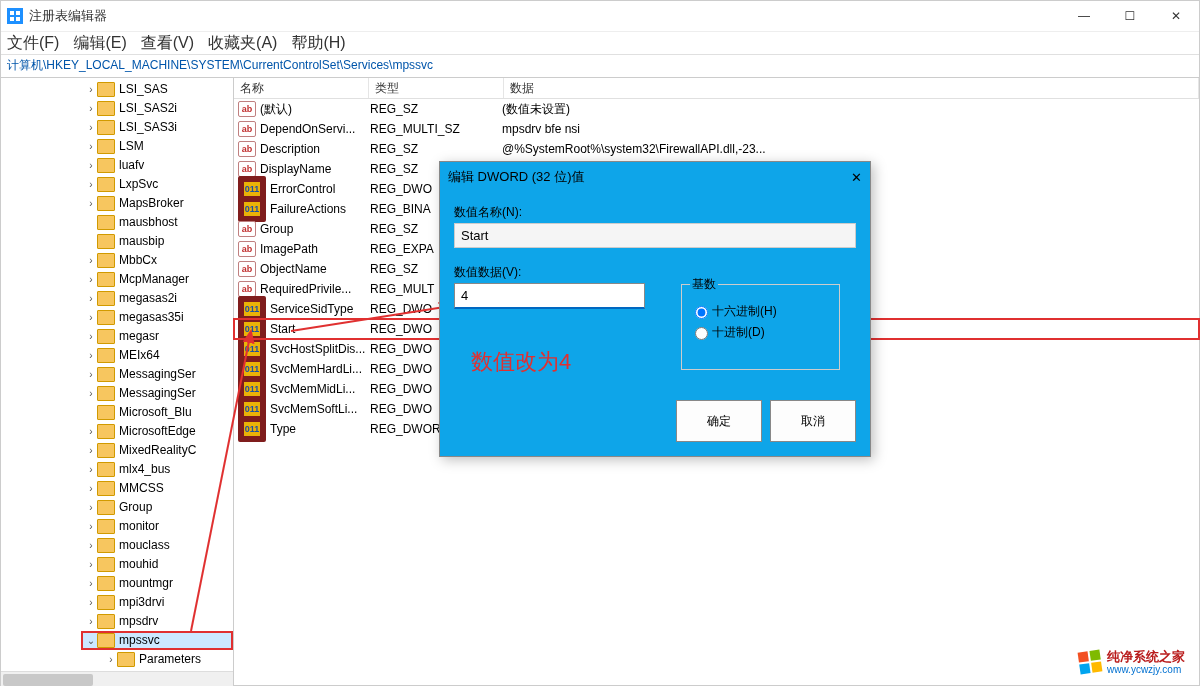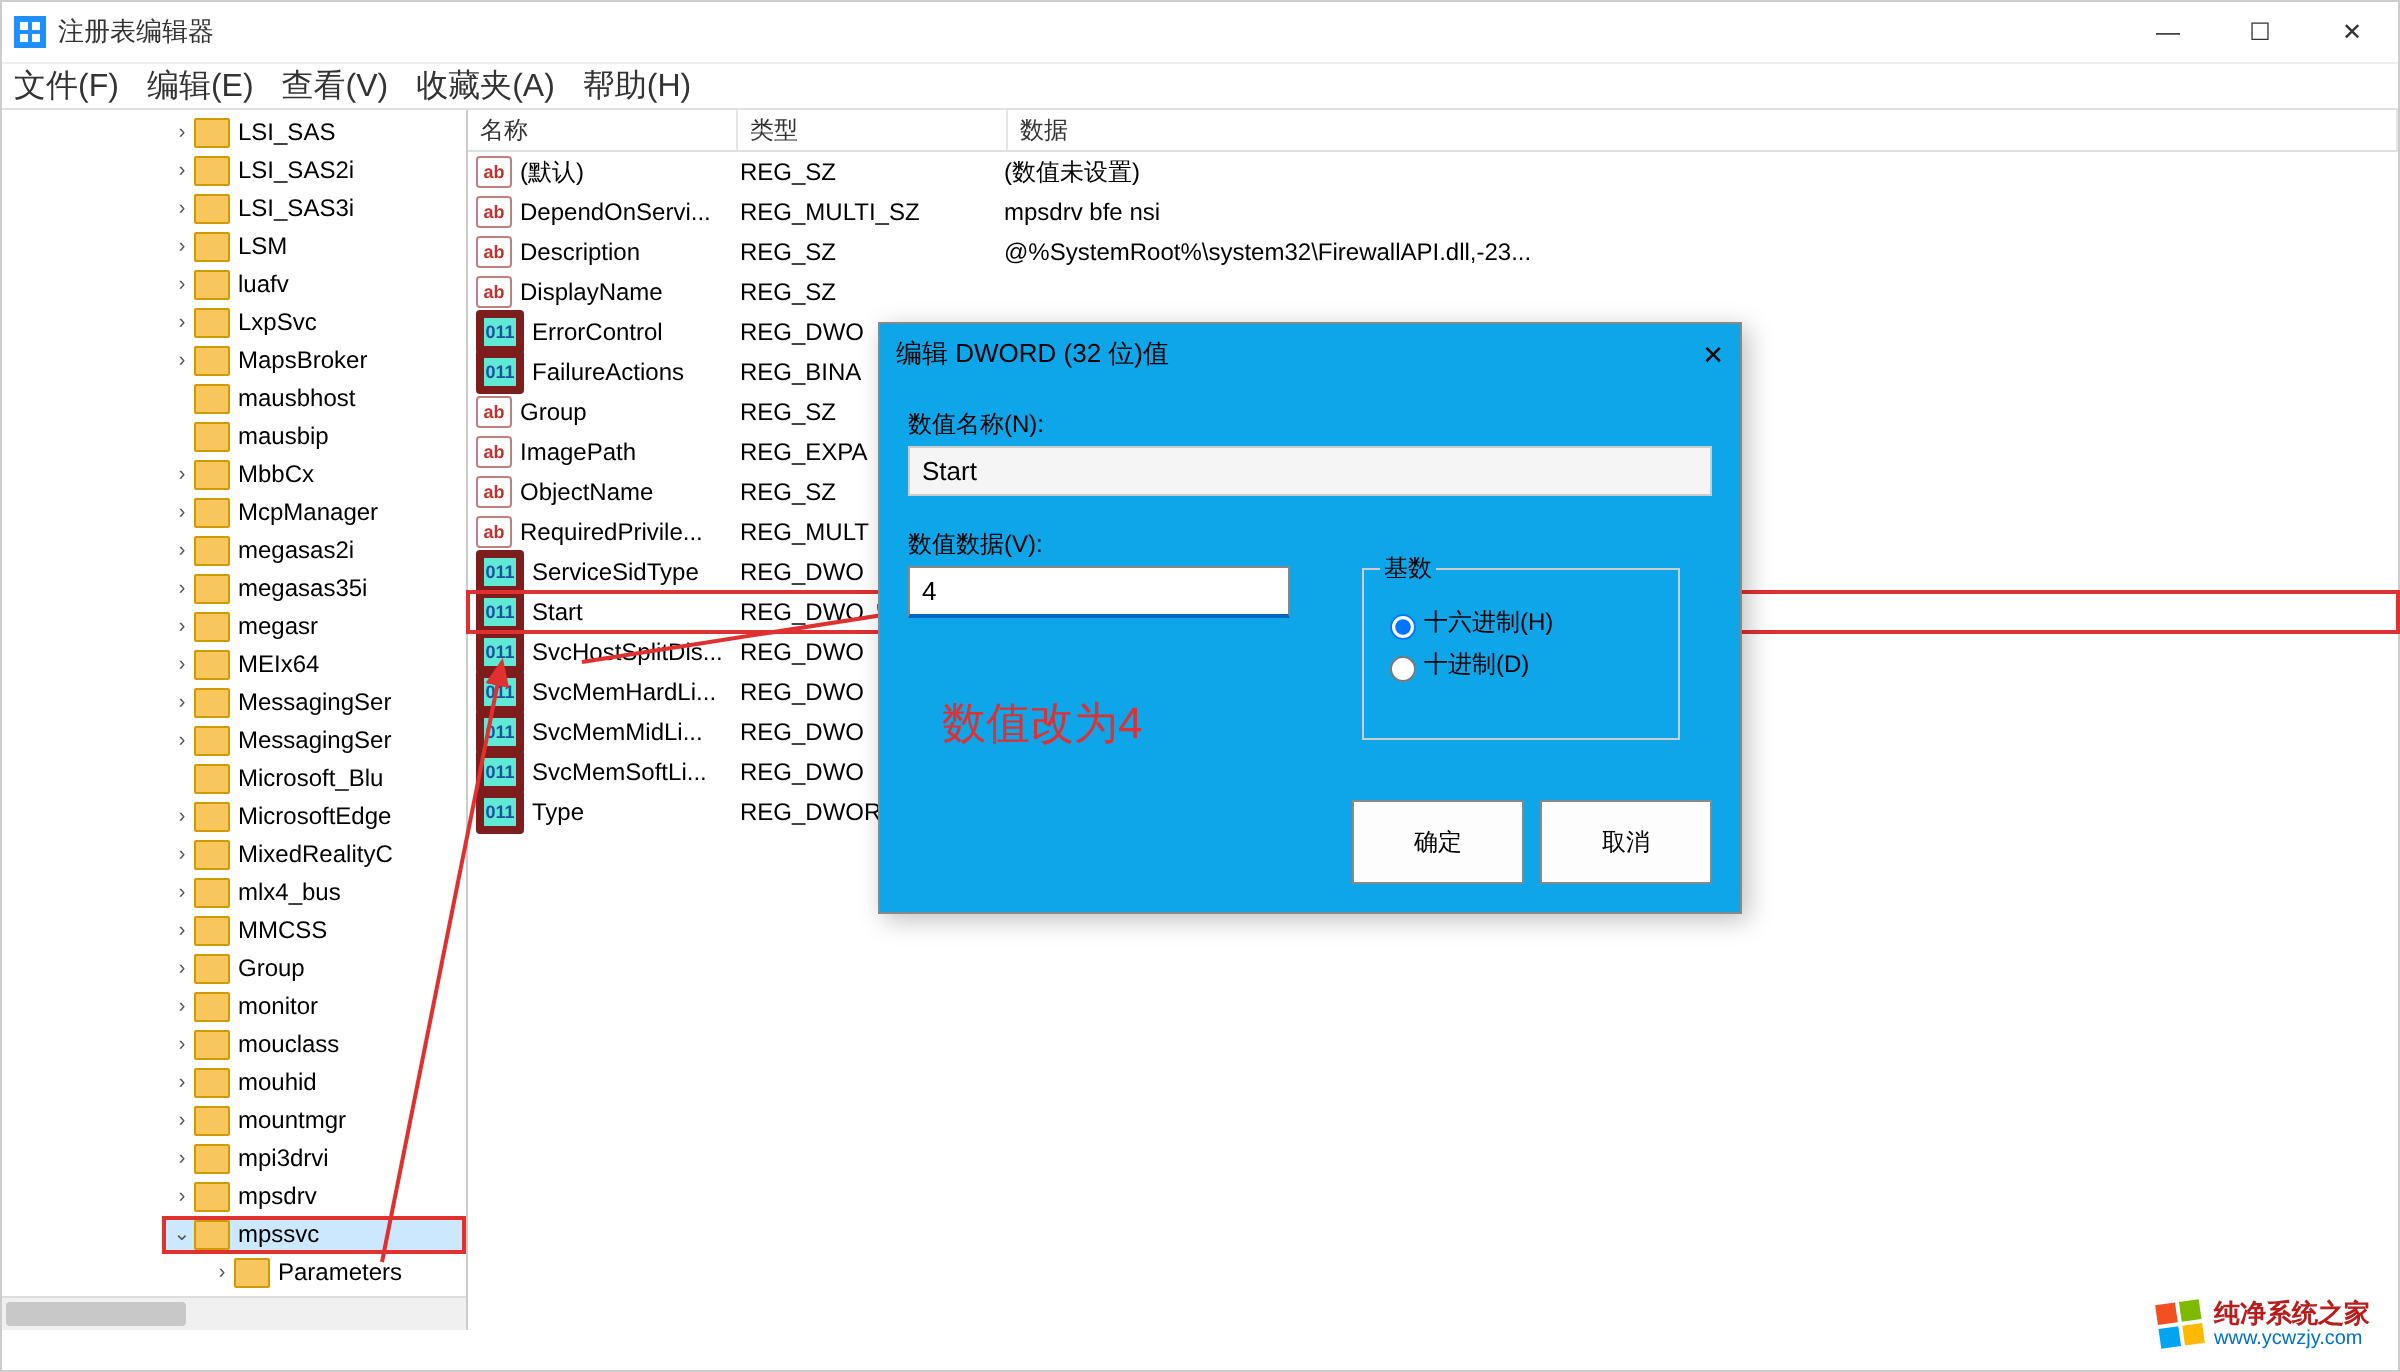--- a/index.html
+++ b/index.html
@@ -24,33 +24,33 @@
 .listhdr{display:flex;height:20px;border-bottom:1px solid #e0e0e0;align-items:flex-end;font-size:12px;color:#333}
 .listhdr div{padding-left:6px;border-right:1px solid #e5e5e5;height:100%;display:flex;align-items:center}
 .col1{width:128px}.col2{width:128px}.col3{flex:1}
 .rows{font-size:12px}
 .row{display:flex;height:20px;align-items:center}
 .row .c1{width:128px;padding-left:4px;display:flex;align-items:center;overflow:hidden;white-space:nowrap;text-overflow:ellipsis}
 .row .c2{width:128px;padding-left:4px;white-space:nowrap;overflow:hidden}
 .row .c3{flex:1;padding-left:4px;white-space:nowrap;overflow:hidden}
 .row .ico{width:16px;height:14px;margin-right:4px;display:inline-flex;align-items:center;justify-content:center;font-size:9px;font-weight:bold;border-radius:2px}
 .ico.sz{background:#fff;border:1px solid #c08080;color:#c03030}
-.ico.dw{background:#5eead4;border:4px solid #7f1d1d;color:#2050a0}
+.ico.dw{background:#eab308;border:6px solid #7f1d1d;color:#2050a0}
 .row.hl{outline:2px solid #e03030;outline-offset:-1px}
 .dialog{position:absolute;left:438px;top:160px;width:430px;background:#0ea5e9;border:1px solid #888;box-shadow:3px 3px 12px rgba(0,0,0,0.25);z-index:10}
 .dialog .dtitle{height:30px;display:flex;align-items:center;justify-content:space-between;padding:0 8px;font-size:13px}
 .dialog .dbody{padding:8px 14px 14px}
 .dialog label{font-size:12px;display:block;margin-top:4px;margin-bottom:2px}
 .dialog .txt{width:100%;border:1px solid #888;padding:4px 6px;font-size:13px;box-sizing:border-box;background:#fff}
 .dialog .txt.ro{background:#f5f5f5;border-color:#ccc}
 .dialog .drow{display:flex;gap:20px;margin-top:12px}
 .dialog .dcol{flex:1}
 .dialog fieldset{border:1px solid #ccc;padding:6px 8px 24px;margin:16px}
 .dialog fieldset legend{font-size:12px;padding:0 2px}
-.dialog .radio{display:flex;align-items:flex-end;margin:4px 0;font-size:12px}
+.dialog .radio{display:flex;align-items:flex-start;margin:4px 0;font-size:12px}
 .dialog .radio input{margin-right:4px}
 .dialog .btns{display:flex;justify-content:flex-end;gap:8px;margin-top:14px}
 .dialog .btn{width:86px;height:42px;border:1px solid #888;background:#fdfdfd;font-size:12px}
 .annot{position:absolute;color:#e03030;font-size:22px;font-weight:400;z-index:11}
 .arrow-svg{position:absolute;z-index:5;pointer-events:none}
 .hscroll{position:absolute;left:0;bottom:0;width:232px;height:16px;background:#f0f0f0;border-top:1px solid #ddd}
 .hscroll .thumb{position:absolute;left:2px;top:2px;width:90px;height:12px;background:#c8c8c8;border-radius:2px}
 .watermark{position:absolute;right:14px;bottom:10px;display:flex;align-items:center;gap:6px;z-index:20}
 .watermark .wicon{width:22px;height:22px;display:grid;grid-template-columns:1fr 1fr;grid-template-rows:1fr 1fr;gap:2px;transform:rotate(-8deg)}
 .watermark .wicon span{display:block}
@@ -80,20 +80,21 @@
   </div>
 
   <div class="menubar">
     <span>文件(F)</span>
     <span>编辑(E)</span>
     <span>查看(V)</span>
     <span>收藏夹(A)</span>
     <span>帮助(H)</span>
   </div>
 
+  <div class="pathbar">计算机\HKEY_LOCAL_MACHINE\SYSTEM\CurrentControlSet\Services\mpssvc</div>
 
   <div class="content">
     <div class="treepanel">
       <div class="tree" id="tree">
           <div class="node">
             <span class="chev">›</span>
             <span class="fld"></span>
             <span>LSI_SAS</span>
           </div>
           <div class="node">

